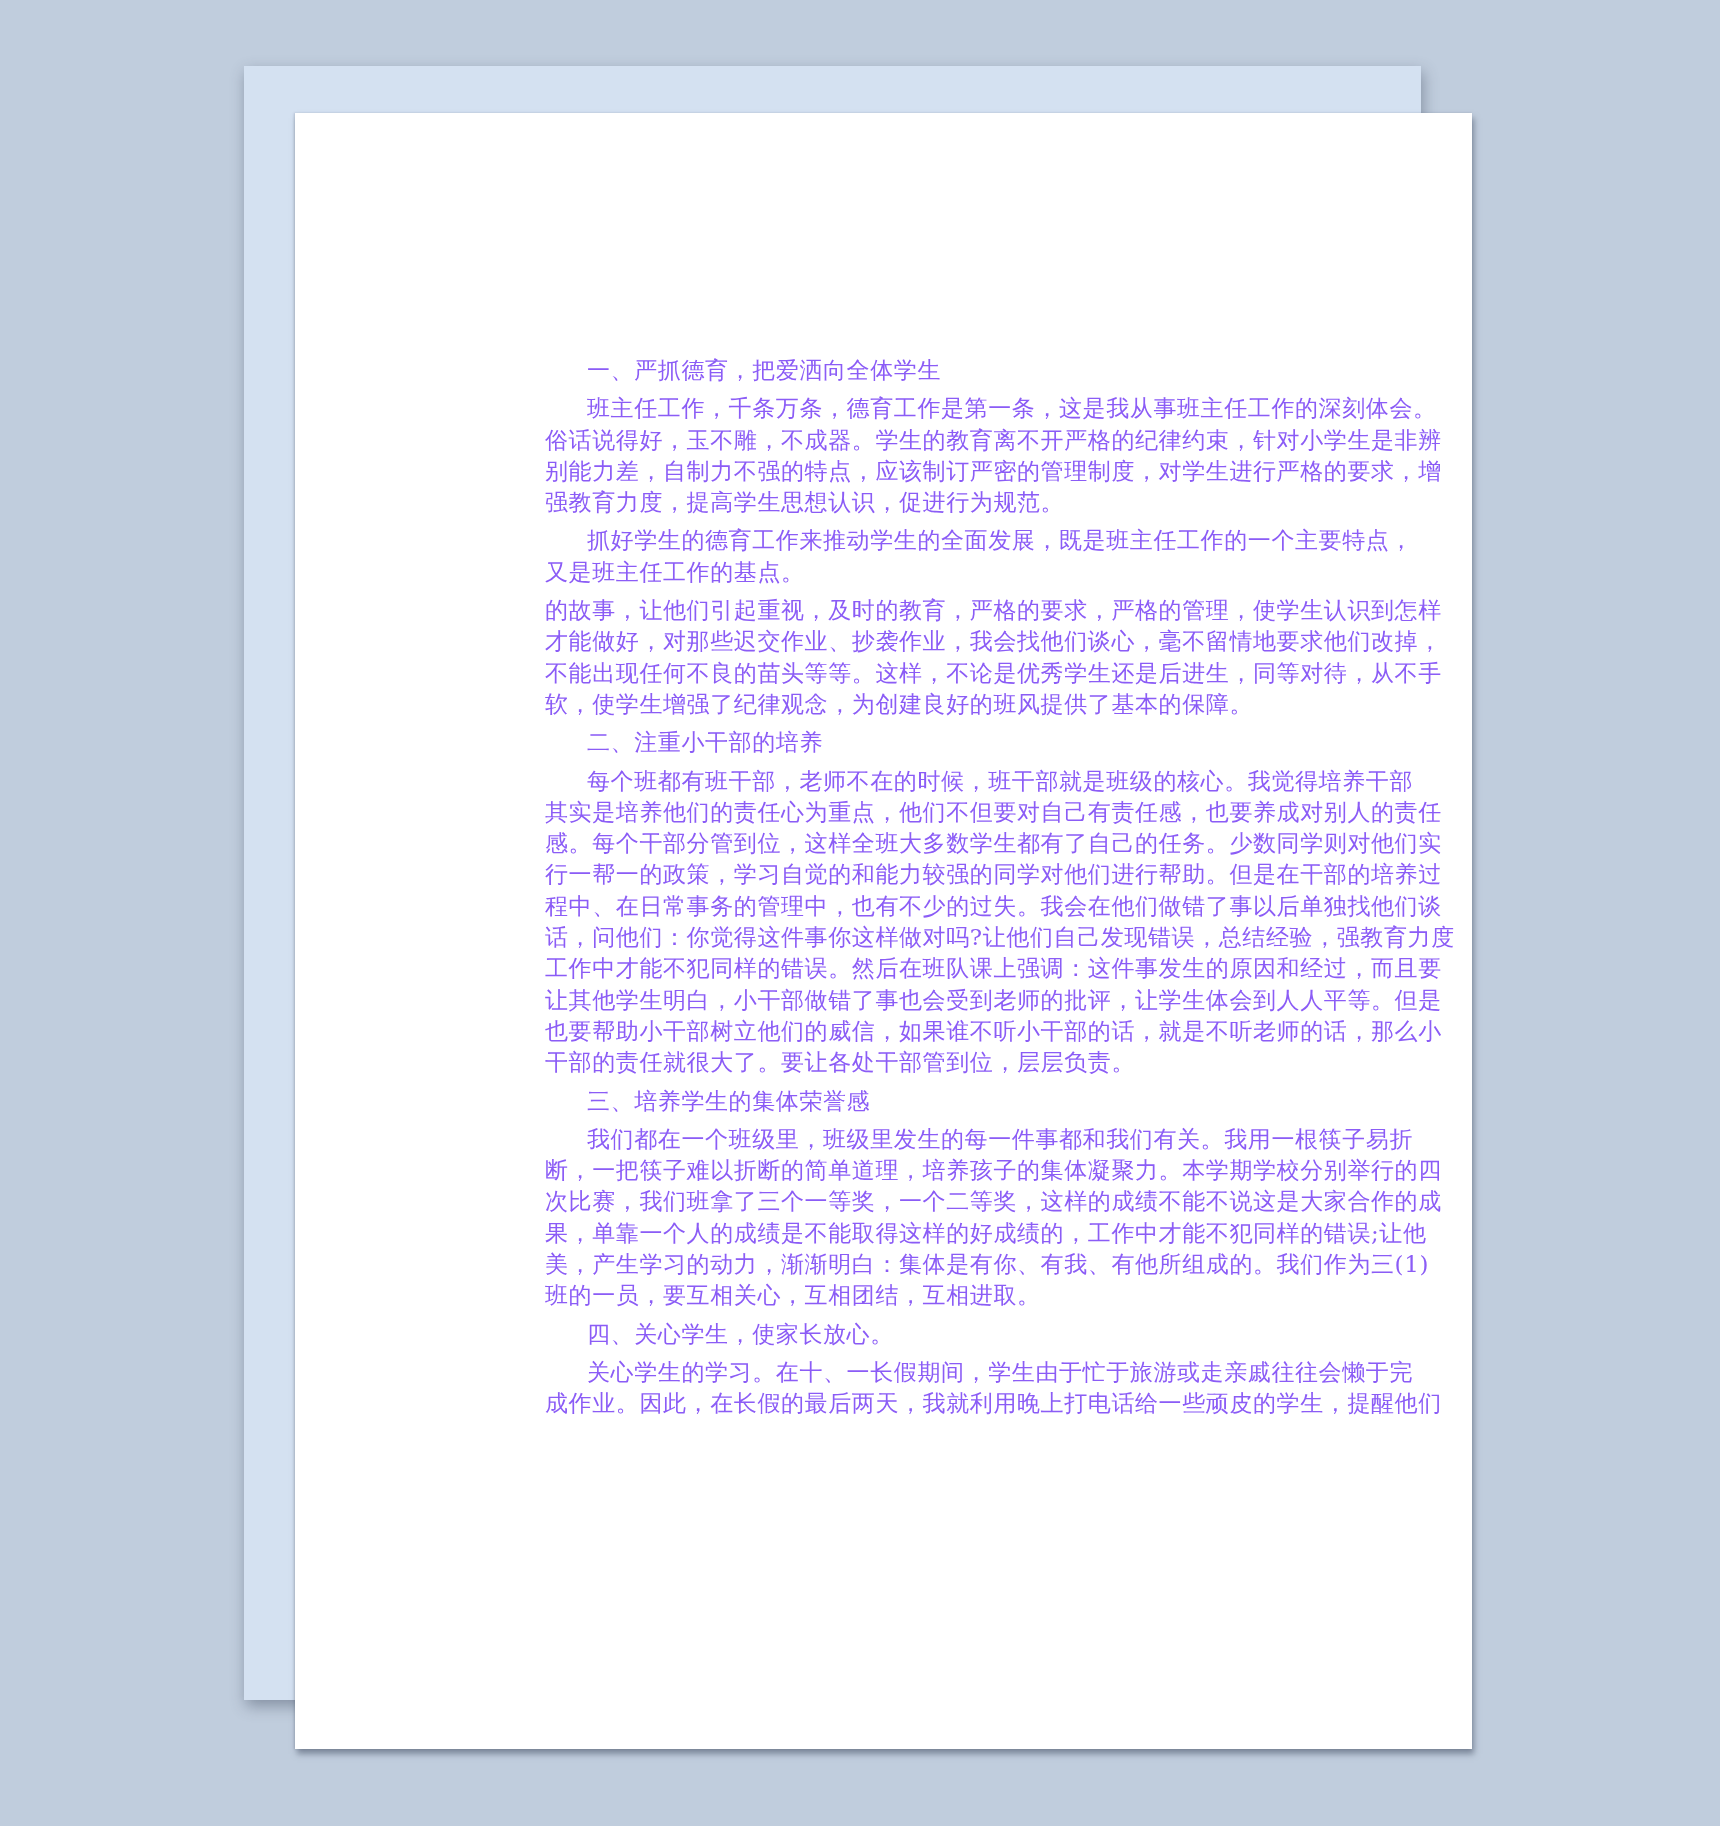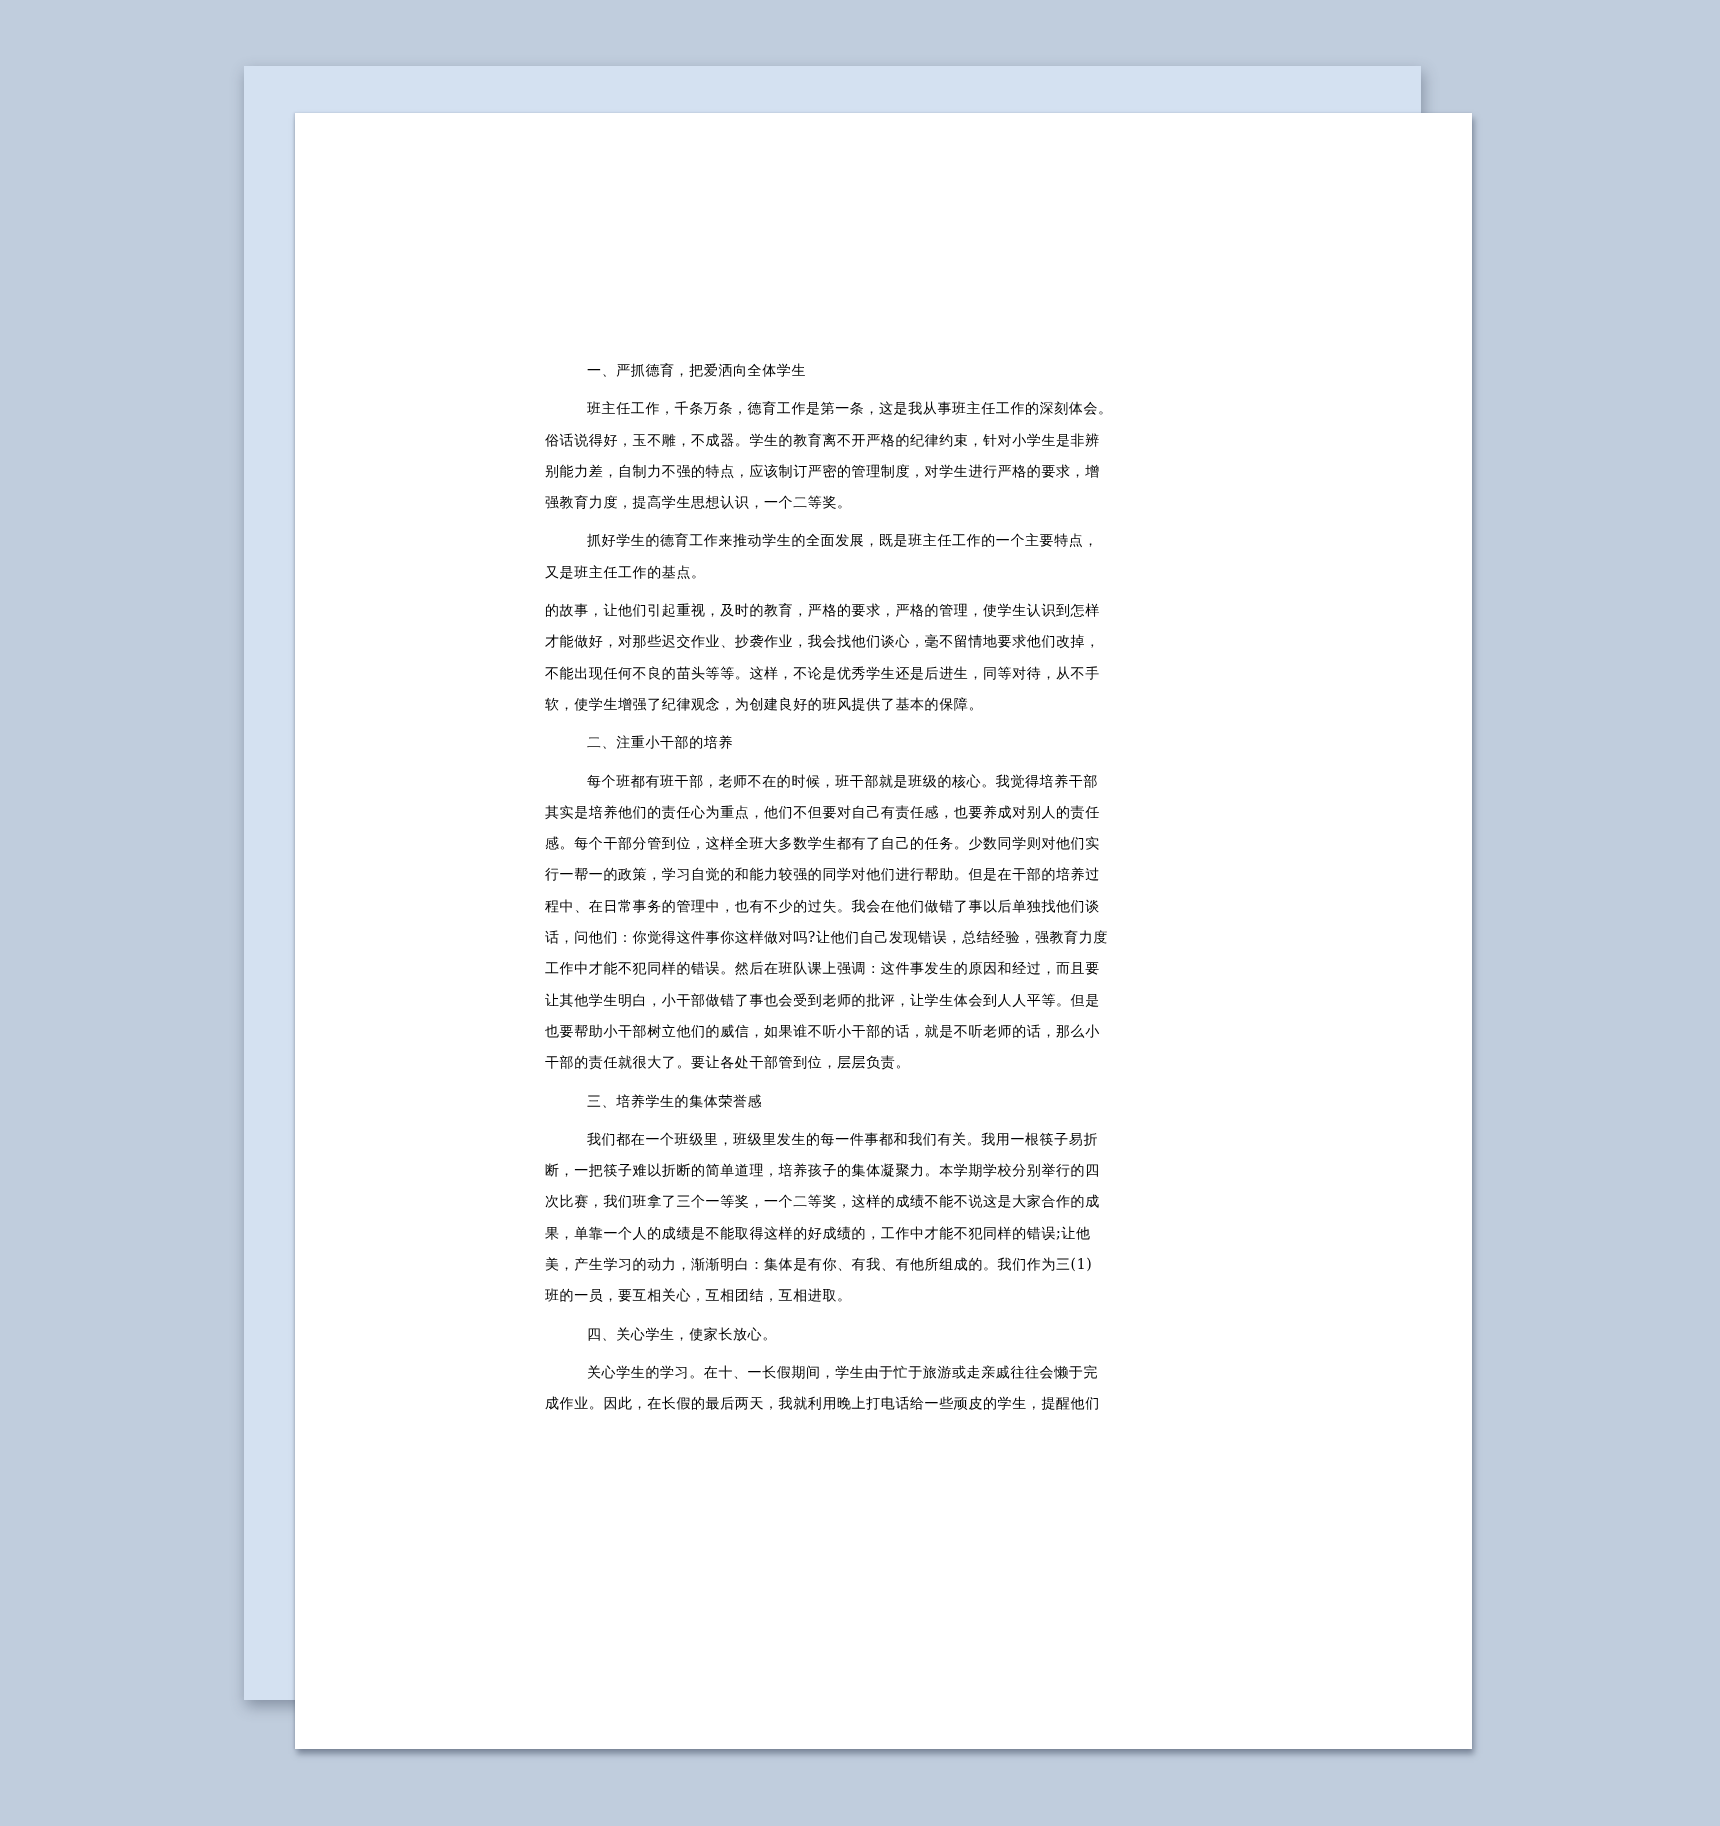--- a/index.html
+++ b/index.html
@@ -30,22 +30,22 @@
       width: 1177px;
       height: 1636px;
       background: #ffffff;
       box-shadow: -1px 0 2px rgba(90, 100, 120, 0.25), 2px 5px 6px rgba(70, 80, 100, 0.55);
     }
     .text-block {
       position: absolute;
       left: 250px;   
       top: 242px;    
       width: 700px;
-      color: #000000;
-      font-size: 14px;
+      color: #8b5cf6;
+      font-size: 23px;
       letter-spacing: 0.6px;
     }
     .para {
       margin: 0 0 7px 0;
     }
     .line {
       display: block;
       height: 31.3px;
       line-height: 31.3px;
       white-space: nowrap;
@@ -63,21 +63,21 @@
   <div class="text-block" id="text-block">
 
     <div class="para">
       <span class="line indent">一、严抓德育，把爱洒向全体学生</span>
     </div>
 
     <div class="para">
       <span class="line indent">班主任工作，千条万条，德育工作是第一条，这是我从事班主任工作的深刻体会。</span>
       <span class="line">俗话说得好，玉不雕，不成器。学生的教育离不开严格的纪律约束，针对小学生是非辨</span>
       <span class="line">别能力差，自制力不强的特点，应该制订严密的管理制度，对学生进行严格的要求，增</span>
-      <span class="line">强教育力度，提高学生思想认识，一个二等奖。</span>
+      <span class="line">强教育力度，提高学生思想认识，促进行为规范。</span>
     </div>
 
     <div class="para">
       <span class="line indent">抓好学生的德育工作来推动学生的全面发展，既是班主任工作的一个主要特点，</span>
       <span class="line">又是班主任工作的基点。</span>
     </div>
 
     <div class="para">
       <span class="line">的故事，让他们引起重视，及时的教育，严格的要求，严格的管理，使学生认识到怎样</span>
       <span class="line">才能做好，对那些迟交作业、抄袭作业，我会找他们谈心，毫不留情地要求他们改掉，</span>

